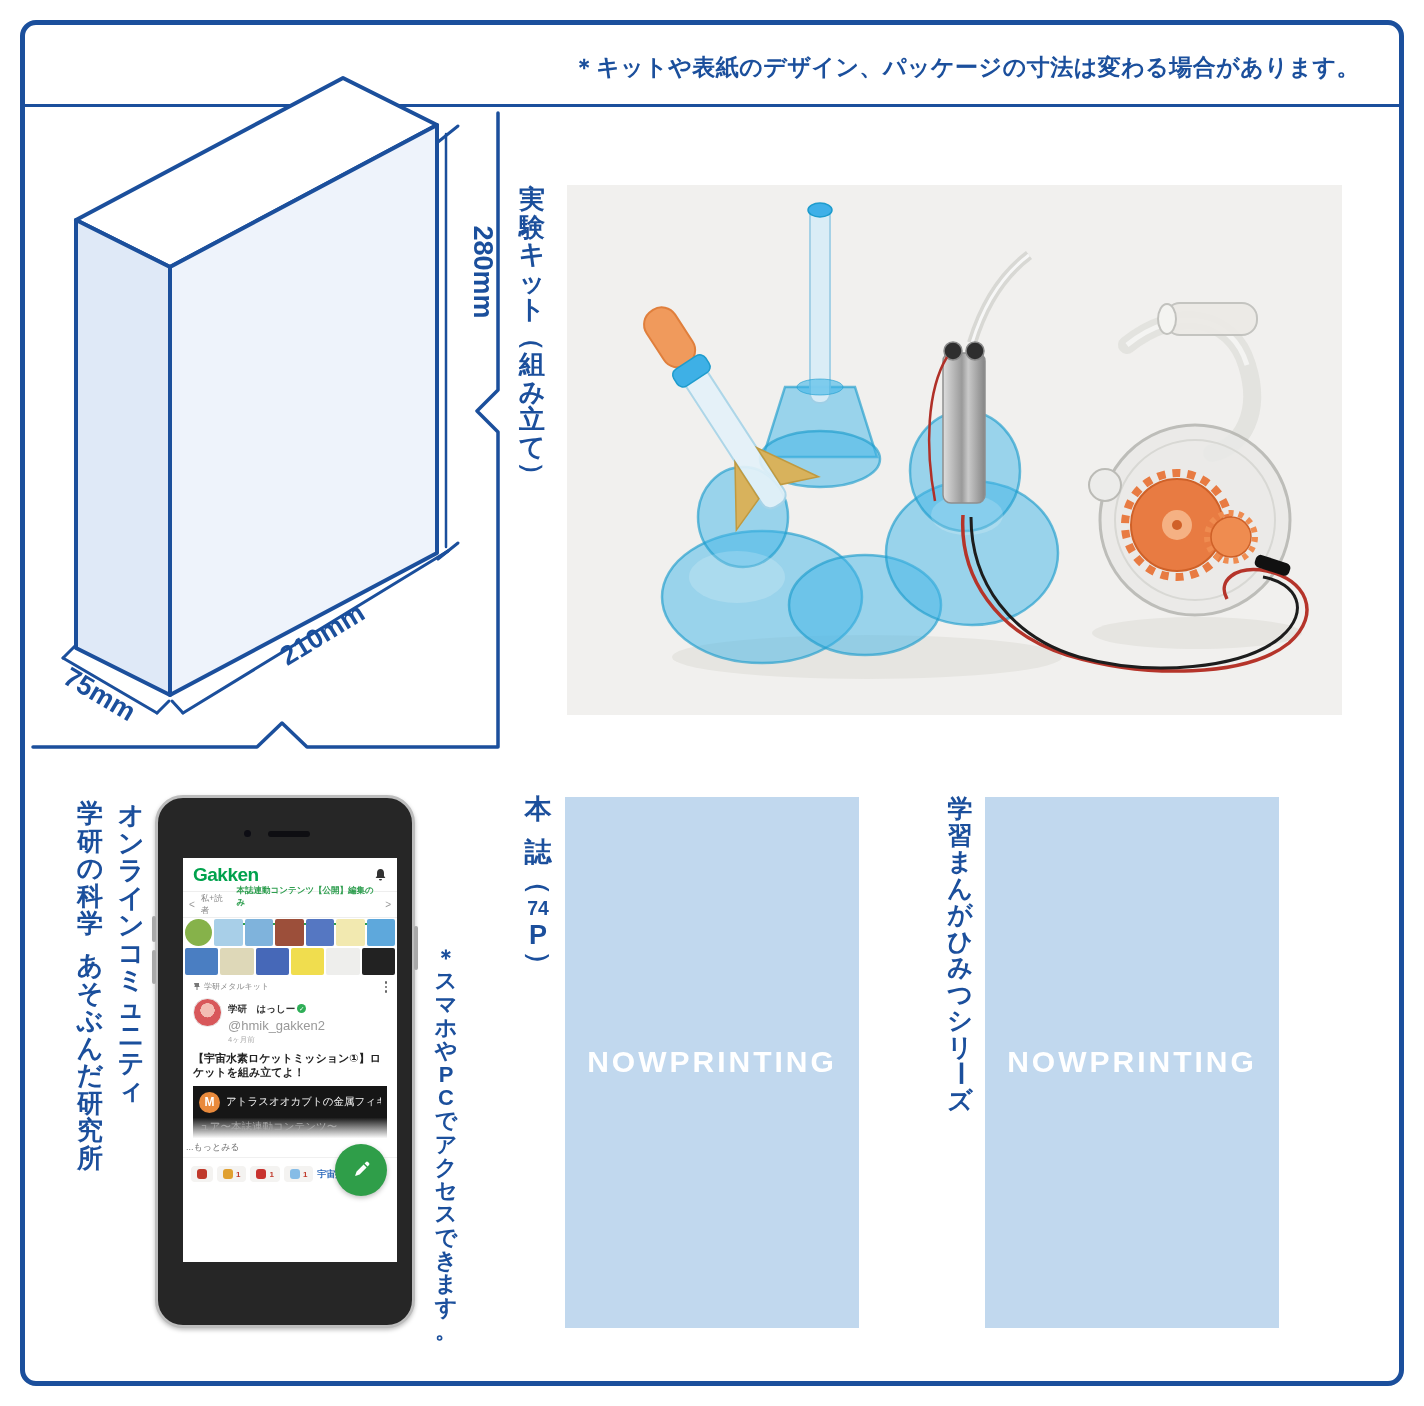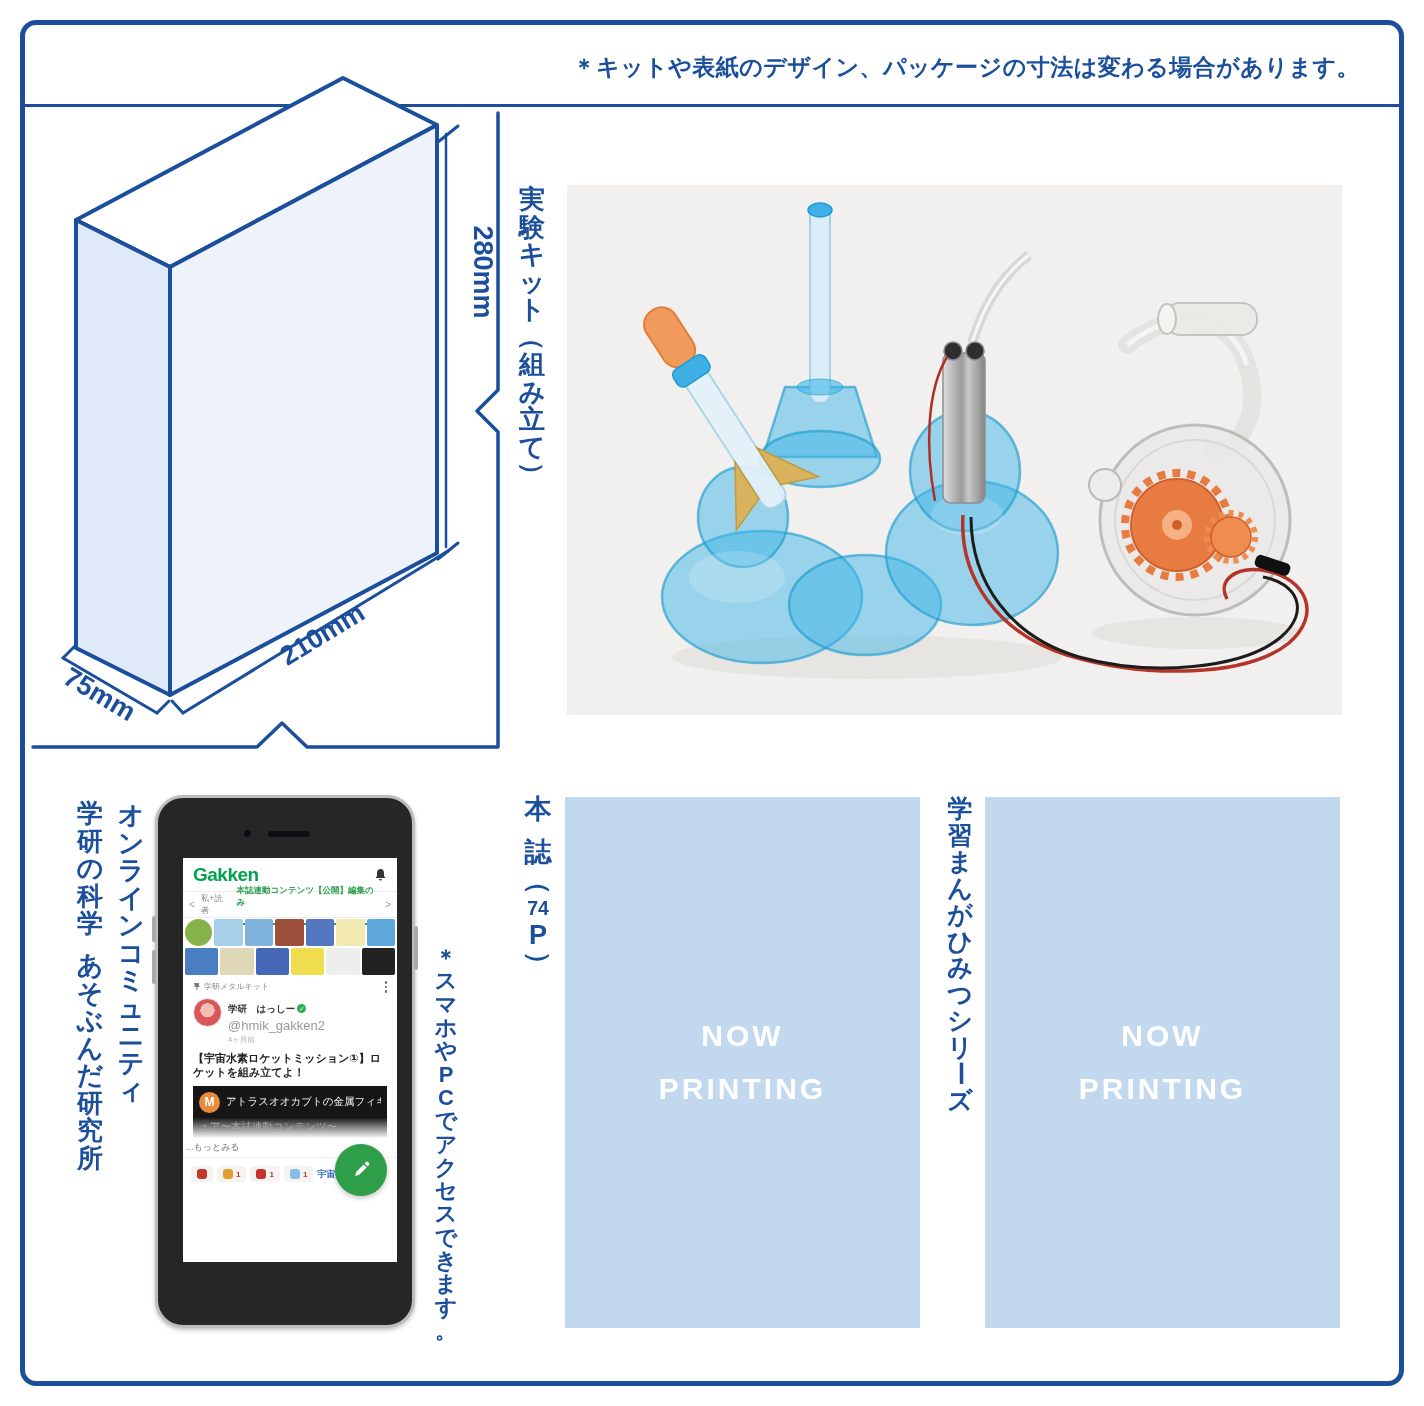--- a/index.html
+++ b/index.html
@@ -17,21 +17,21 @@
   .vtext .vspace{height:.55em;}
   .vtext .vnum{font-size:.72em;letter-spacing:0;line-height:1.3;}
   #kit-label{left:512px;top:186px;font-size:26px;width:40px;}
   #mag-label{left:518px;top:795px;font-size:27px;width:40px;}
   #manga-label{left:941px;top:795px;font-size:25px;width:38px;}
   #com-col1{left:113px;top:802px;font-size:26px;width:36px;}
   #com-col2{left:72px;top:800px;font-size:26px;width:36px;}
   #access-note{left:430px;top:946px;font-size:22px;width:32px;}
   
   #photo{left:567px;top:185px;width:775px;height:530px;background:#f1f0ee;}
-  .nowbox{width:355px;height:531px;background:#c1d8ee;display:flex;flex-direction:column;
+  .nowbox{width:294px;height:531px;background:#c1d8ee;display:flex;
           align-items:center;justify-content:center;color:#fff;font-weight:700;font-size:30px;
           letter-spacing:3px;line-height:1.75;}
   #nowbox1{left:565px;top:797px;}
   #nowbox2{left:985px;top:797px;}
   
   #phone{left:155px;top:795px;width:260px;height:533px;background:#262626;border:3px solid #bdbdbd;
          border-radius:28px;box-sizing:border-box;box-shadow:0 2px 4px rgba(0,0,0,.25);}
   .sidebtn{position:absolute;background:#a9a9a9;border-radius:3px;}
   #screen{position:absolute;left:25px;top:60px;width:214px;height:404px;background:#fff;overflow:hidden;
           font-family:"Liberation Sans","DejaVu Sans",sans-serif;}

